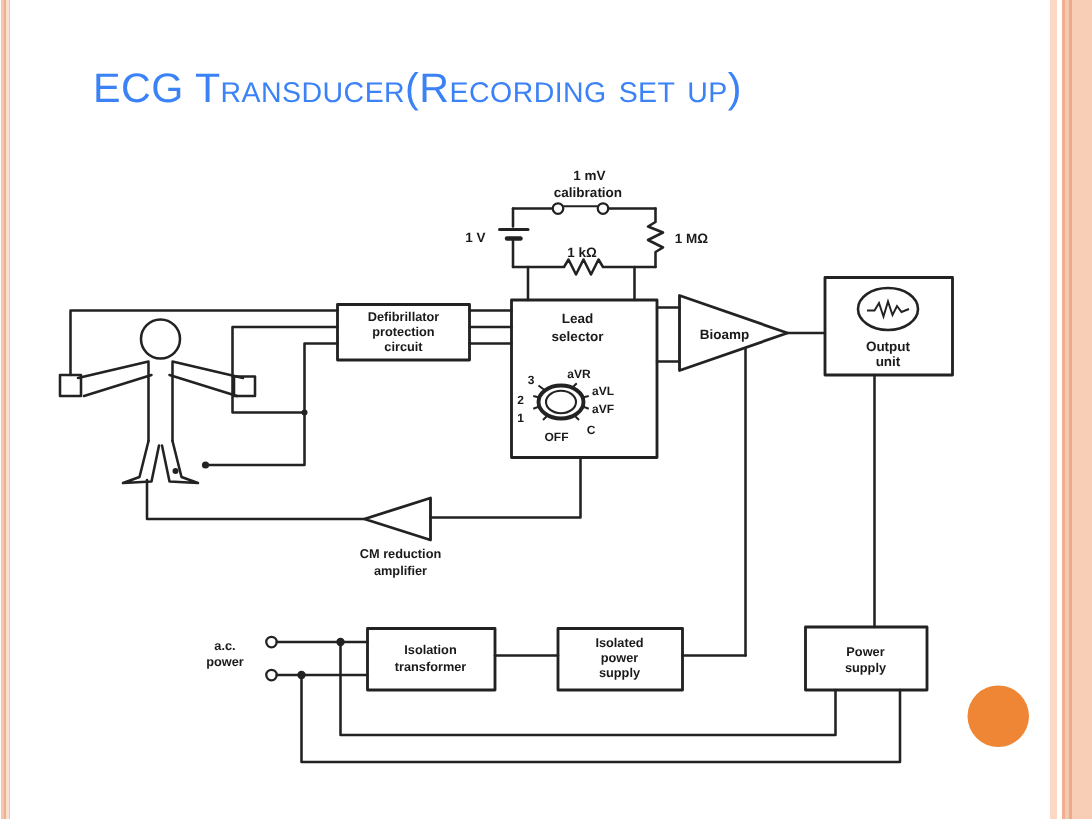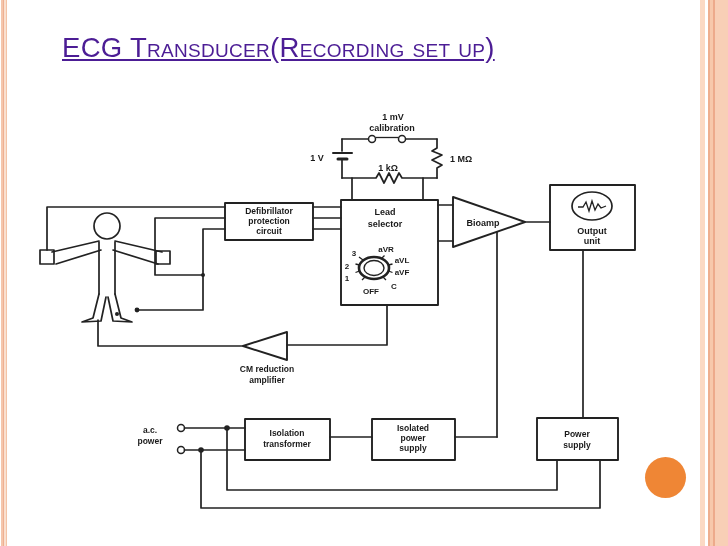--- a/index.html
+++ b/index.html
@@ -18,23 +18,23 @@
     background:linear-gradient(to right,
       #ffffff 0 2px, #fbd9c4 2px 7px, #ffffff 7px 10px,
       #eeae8f 10px 12px, #f7c8ab 12px 15px, #edaa8b 15px 17px,
       #f8cfb6 17px 100%);
   }
   .accent-circle {
     position:absolute; left:645px; top:457px; width:41px; height:41px;
     border-radius:50%; background:#EF8635;
   }
   .title {
-    position:absolute; left:62px; top:32px; width:620px;
+    position:absolute; left:62px; top:43px; width:620px;
     font-size:27.5px; font-variant:small-caps; letter-spacing:0.3px;
-    color:#4c1d95; white-space:nowrap;text-decoration:underline;
+    color:#3b82f6; white-space:nowrap;
   }
   svg.diagram { position:absolute; left:0; top:0; }
   svg .wire, svg .box, svg .shape { fill:none; stroke:#222222; stroke-width:1.7px;
     stroke-linejoin:round; stroke-linecap:round; }
   svg .box { stroke-width:1.9px; }
   svg .thin { stroke-width:1.3px; }
   svg .dot { fill:#222222; stroke:none; }
   svg .term { fill:#ffffff; stroke:#222222; stroke-width:1.5px; }
   svg text { fill:#1a1a1a; font-family:"Liberation Sans", sans-serif;
     font-weight:bold; text-anchor:middle; }

